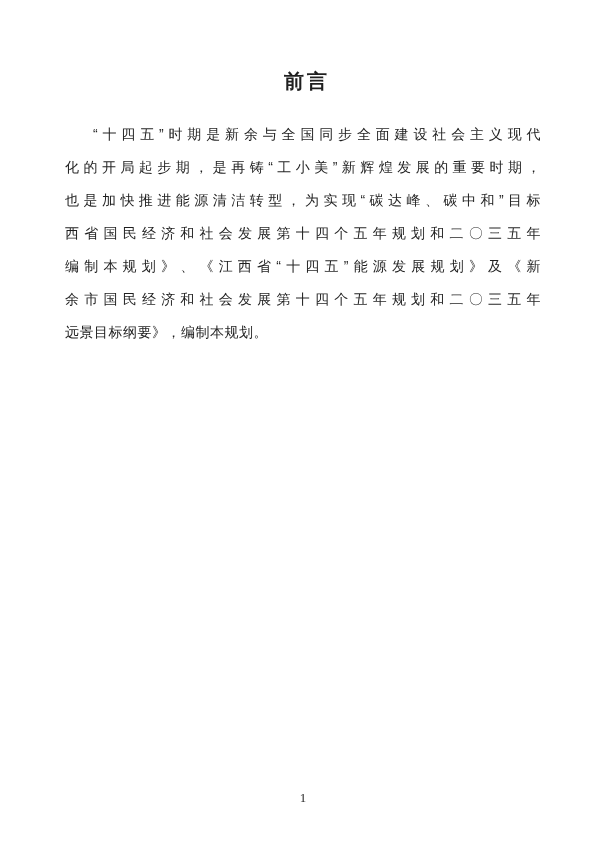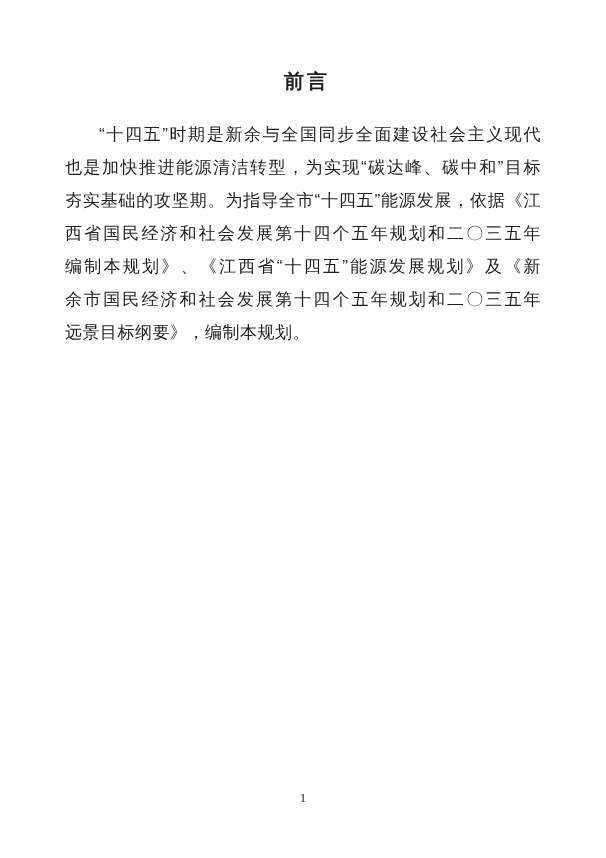--- a/index.html
+++ b/index.html
@@ -26,21 +26,21 @@
     font-size: 20px;
     font-weight: bold;
     letter-spacing: 3px;
     color: #1f1f1f;
   }
   .body-text {
     position: absolute;
     top: 118px;
     left: 65px;
     width: 476px;
-    font-size: 17px;
+    font-size: 14px;
   }
   .line {
     margin: 0;
     height: 33px;
     line-height: 33px;
     overflow: hidden;
     text-align: justify;
     text-align-last: justify;
     letter-spacing: 0.5px;
   }
@@ -64,22 +64,22 @@
 </style>
 </head>
 <body>
 
 <div class="page">
 
   <h1 class="doc-title">前言</h1>
 
   <div class="body-text">
     <p class="line first">“十四五”时期是新余与全国同步全面建设社会主义现代</p>
+    <p class="line">化的开局起步期，是再铸“工小美”新辉煌发展的重要时期，</p>
     <p class="line">也是加快推进能源清洁转型，为实现“碳达峰、碳中和”目标</p>
-    <p class="line">夯实基础的攻坚期。为指导全市“十四五”能源发展，依据《江</p>
     <p class="line">西省国民经济和社会发展第十四个五年规划和二〇三五年</p>
     <p class="line">编制本规划》、《江西省“十四五”能源发展规划》及《新</p>
     <p class="line">余市国民经济和社会发展第十四个五年规划和二〇三五年</p>
     <p class="line last">远景目标纲要》，编制本规划。</p>
   </div>
 
   <div class="page-number">1</div>
 
 </div>
 

